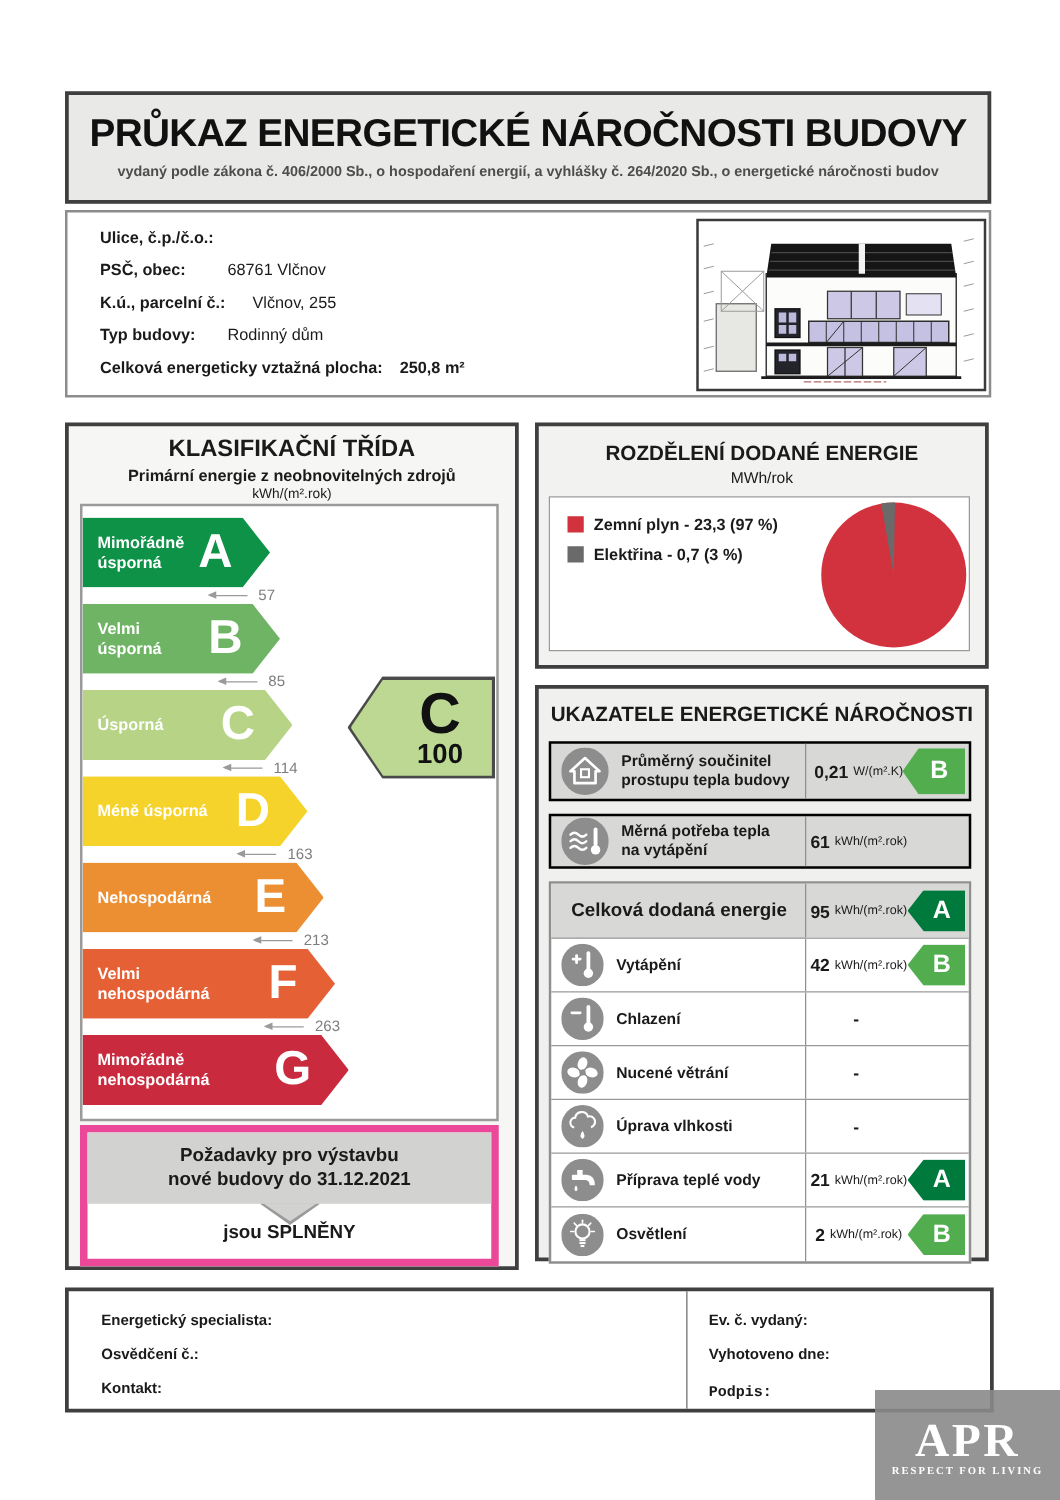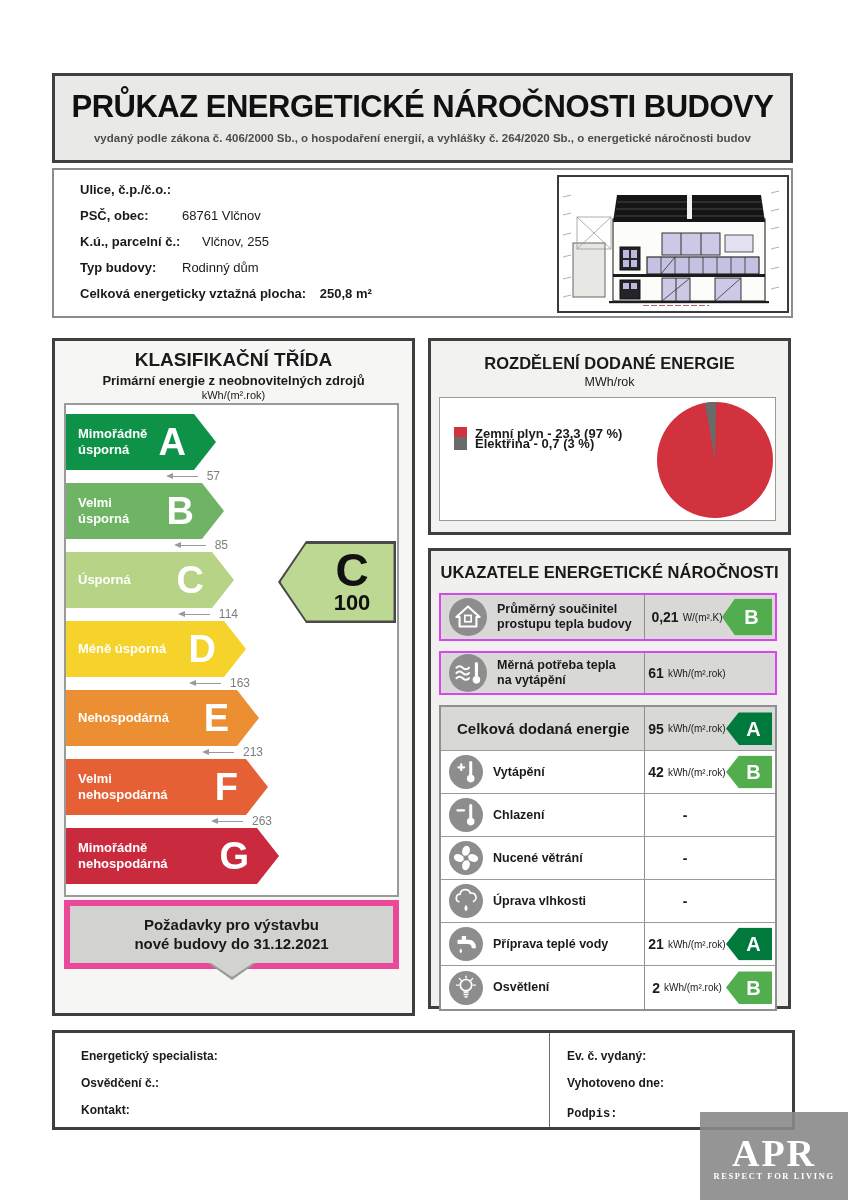--- a/index.html
+++ b/index.html
@@ -69,21 +69,21 @@
              border:1.5px solid #9a9a9a;background:#fff;box-sizing:border-box;text-align:left;}
   .legend-item{position:absolute;left:14px;display:flex;align-items:center;gap:8px;}
   .legend-swatch{width:13px;height:13px;flex:0 0 13px;}
   .legend-label{font-size:13px;font-weight:bold;}
   .pie-svg{position:absolute;left:214px;top:1px;}
 
   
   .ind-panel{position:absolute;left:428px;top:548px;width:357px;height:455px;
              background:#f0f0ee;border:3px solid #3f3f3f;}
   .ind-title{margin-top:12px;text-align:center;font-size:16.5px;font-weight:bold;}
-  .ind-box{position:absolute;left:8px;width:338px;background:#d8d8d6;border:2px solid #d946ef;
+  .ind-box{position:absolute;left:8px;width:338px;background:#d8d8d6;border:2px solid #000000;
            box-sizing:border-box;display:flex;align-items:center;padding-left:8px;}
   .ind-box1{top:42px;height:48px;}
   .ind-box2{top:100px;height:44px;}
   .ind-table{position:absolute;left:8px;top:154px;width:338px;border:2px solid #8f8f8f;
              background:#fff;box-sizing:border-box;}
   .ind-row{position:relative;display:flex;align-items:center;padding-left:8px;height:43px;
            border-bottom:1px solid #9a9a9a;box-sizing:border-box;}
   .ind-row:last-child{border-bottom:none;}
   .ind-row-header{height:44px;background:#d8d8d6;}
   .ind-row-header .row-label{font-size:15px;padding-left:8px;}
@@ -284,28 +284,29 @@
       </div>
     </div>
 
     <div class="req-box">
       <div class="req-gray">Požadavky pro výstavbu
 nové budovy do 31.12.2021</div>
       <div style="position:relative;height:0;">
         <div class="req-tri-o"></div>
         <div class="req-tri-i"></div>
       </div>
+      <div class="req-result">jsou SPLNĚNY</div>
     </div>
   </div>
 
   <div class="pie-panel">
     <div class="pie-title">ROZDĚLENÍ DODANÉ ENERGIE</div>
     <div class="pie-unit">MWh/rok</div>
     <div class="pie-inner">
-      <div class="legend-item" style="top:28px;">
+      <div class="legend-item" style="top:14px;">
         <span class="legend-swatch" style="background: rgb(210, 50, 62);"></span>
         <span class="legend-label">Zemní plyn - 23,3 (97 %)</span>
       </div>
       <div class="legend-item" style="top:38px;">
         <span class="legend-swatch" style="background: rgb(106, 106, 106);"></span>
         <span class="legend-label">Elektřina - 0,7 (3 %)</span>
       </div>
       <svg class="pie-svg" width="122" height="122" viewBox="0 0 122 122">
         <circle cx="61" cy="61" r="58" fill="#d2323e"></circle>
         <path d="M61,61 L50.93,3.88 A58,58 0 0 1 62.01,3.01 Z" fill="#6a6a6a"></path>

